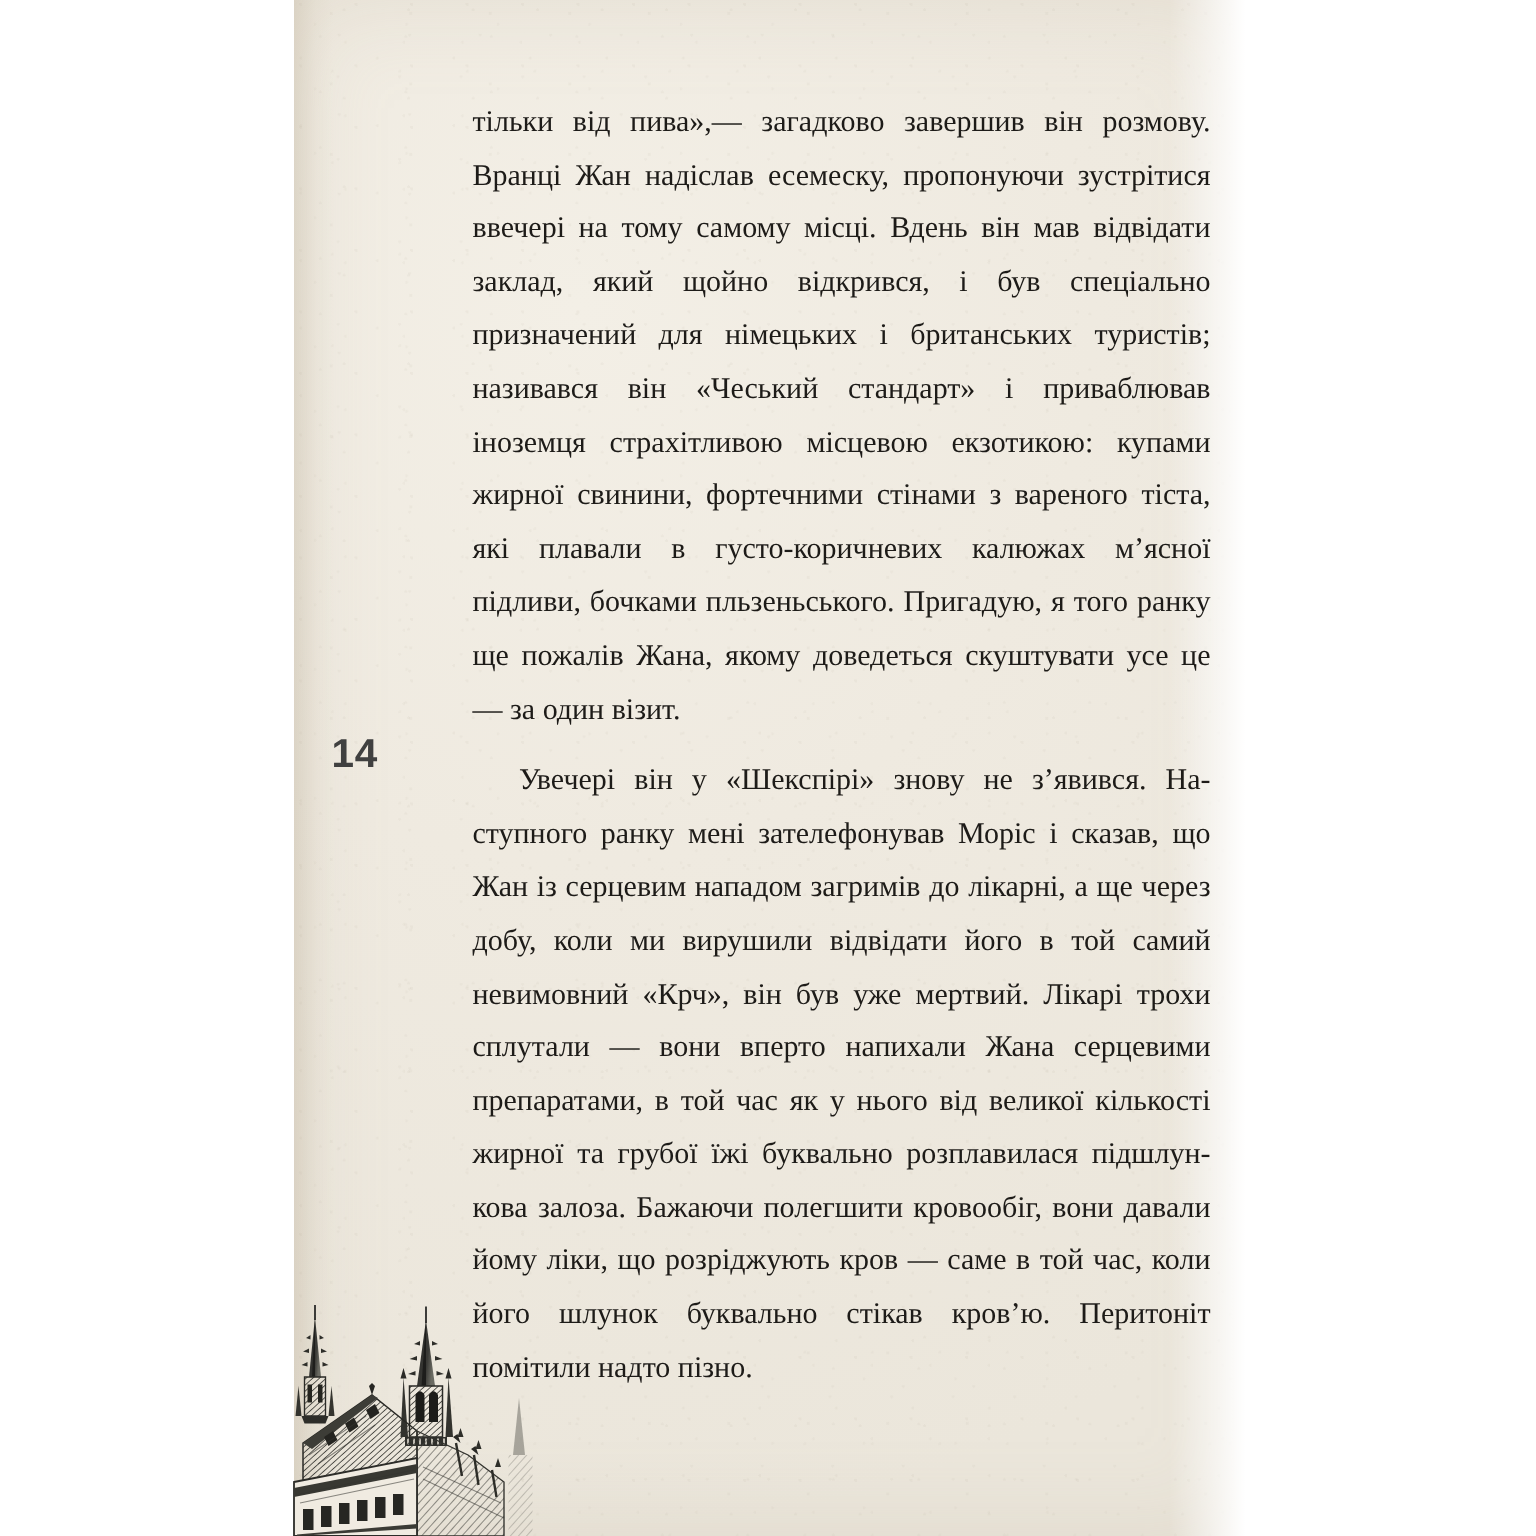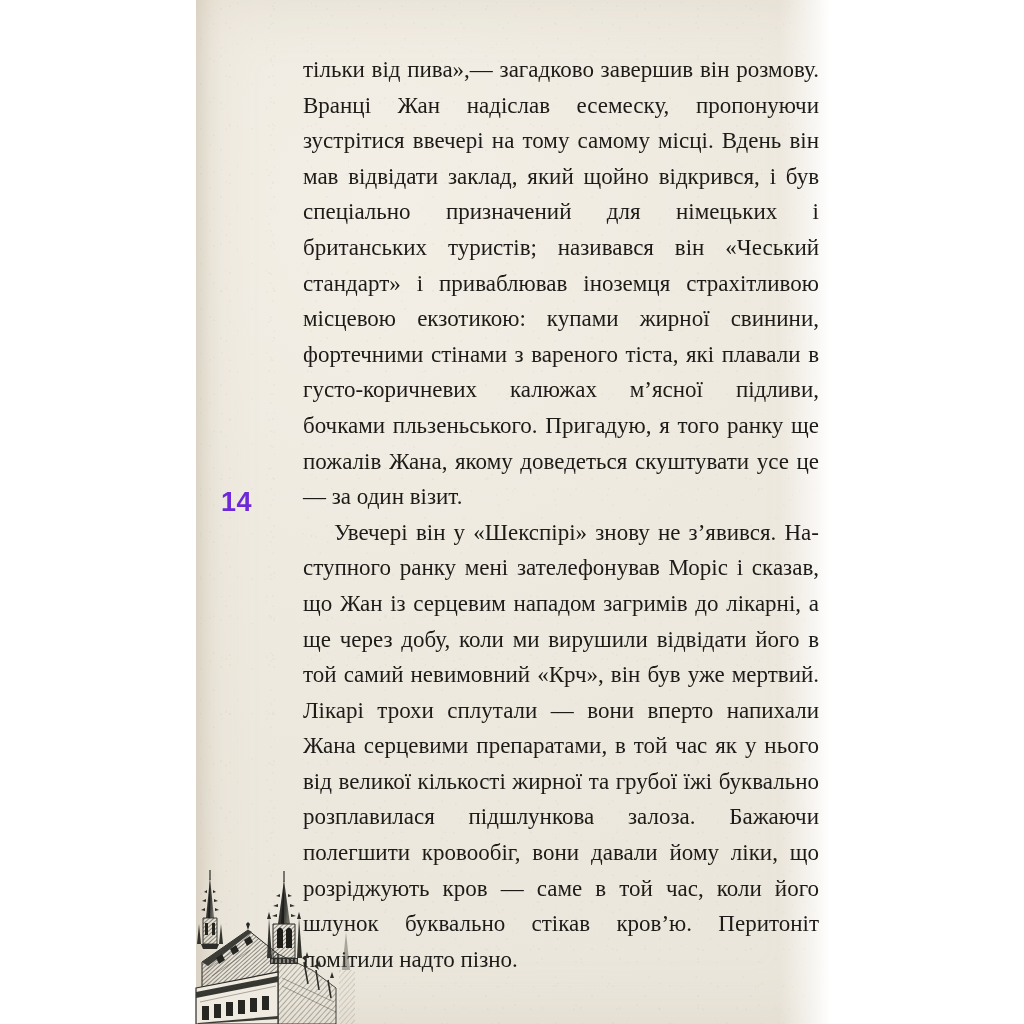--- a/index.html
+++ b/index.html
@@ -82,34 +82,34 @@
   
   .folio {
     position: absolute;
     left: 221px;
     top: 487px;
     width: 60px;
     text-align: left;
     font-family: "Liberation Sans", "DejaVu Sans", sans-serif;
     font-weight: 700;
     font-size: 27px;
-    color: #6d28d9;
+    color: #404040;
     letter-spacing: .5px;
   }
 
   
   .text-block {
     position: absolute;
     left: 303px;
     top: 52px;
     width: 516px;
   }
   .para {
-    margin: 0;
-    font-size: 23px;
+    margin: 12px;
+    font-size: 20px;
     line-height: 35.6px;
     color: #1d1b18;
     text-align: justify;
     text-justify: inter-word;
     hyphens: manual;
     font-weight: 400;
   }
   .para.indent {
     text-indent: 31px;
   }

